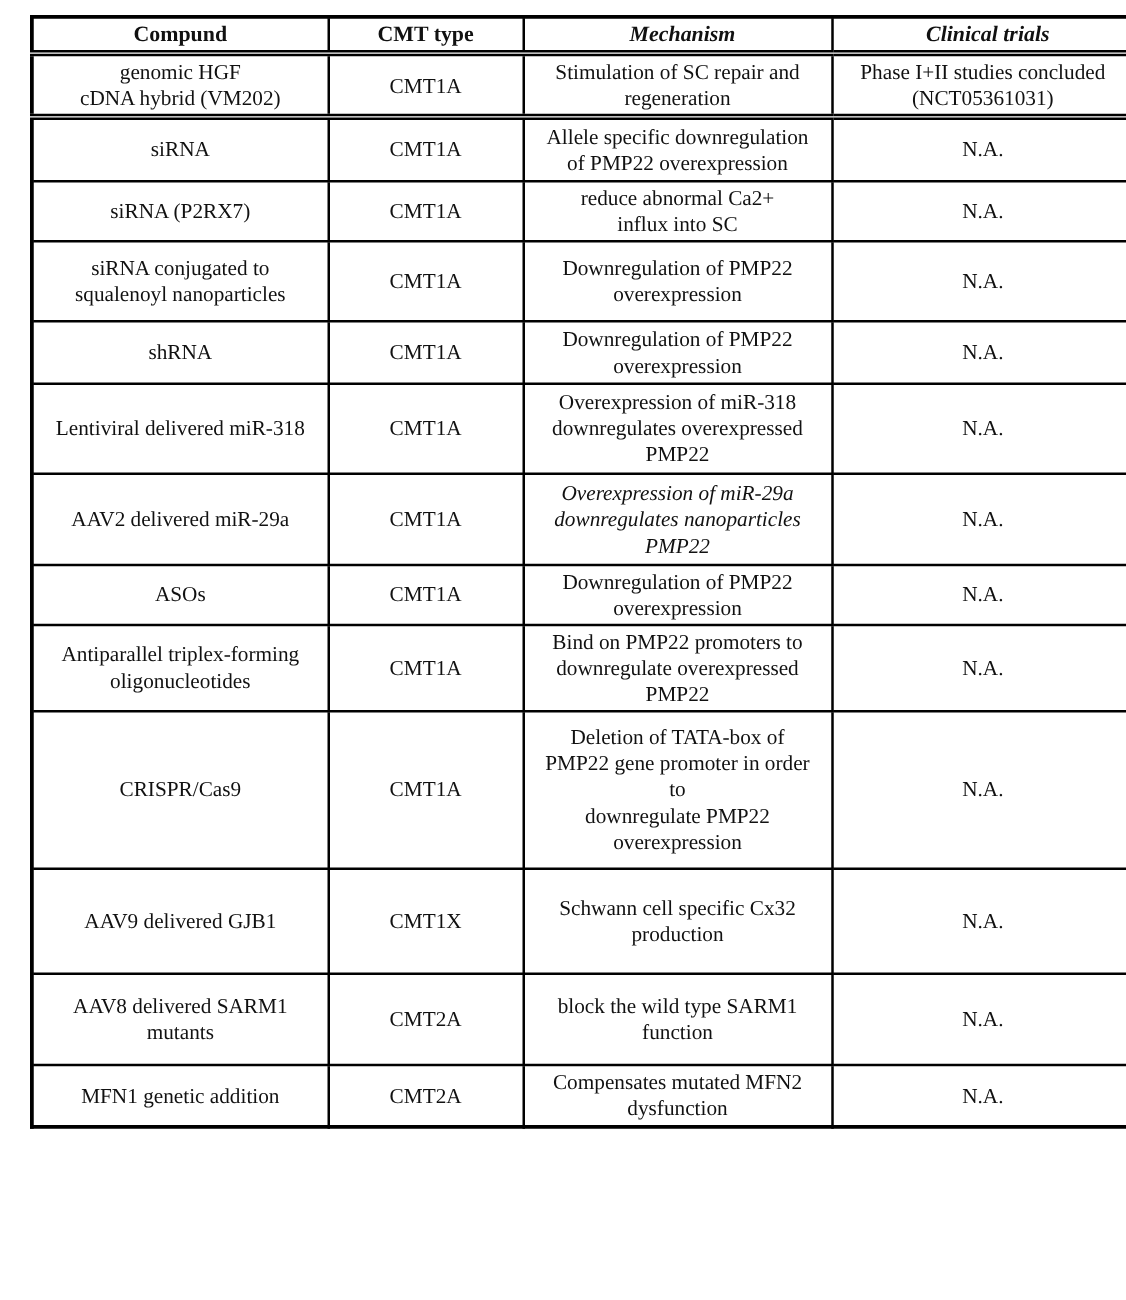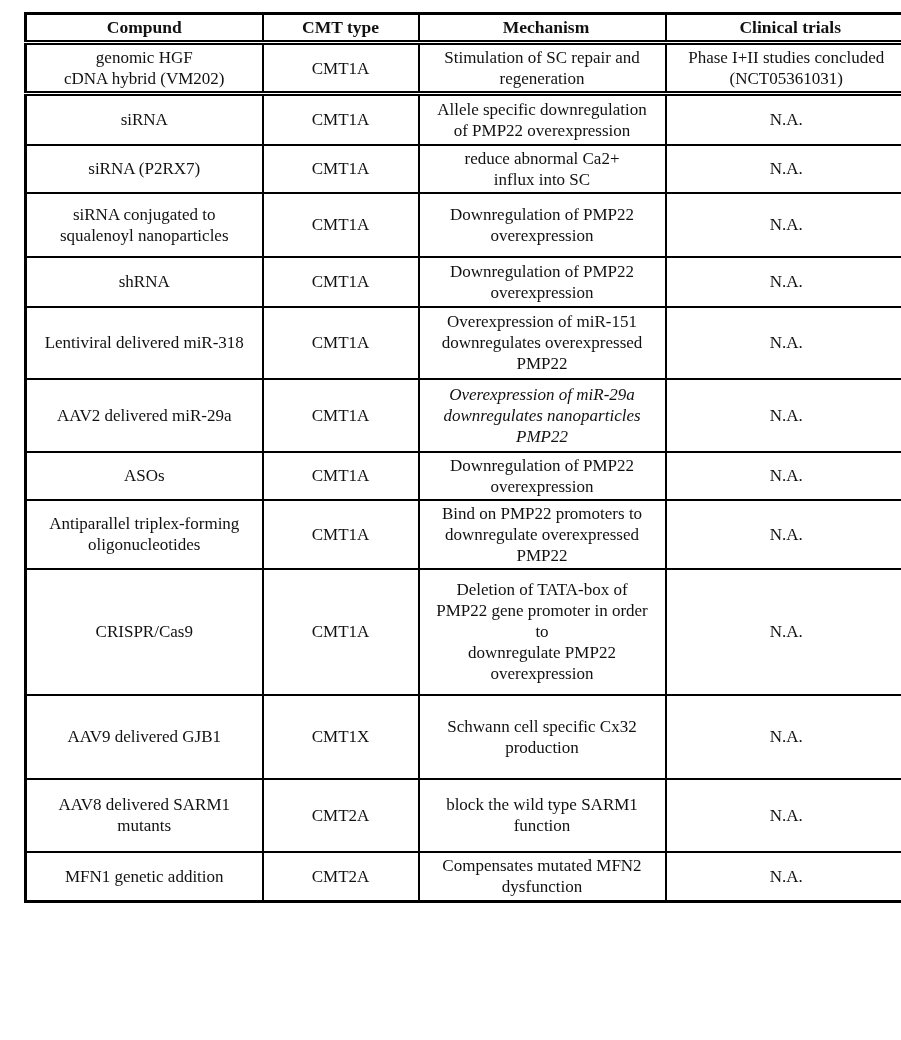--- a/index.html
+++ b/index.html
@@ -43,20 +43,21 @@
     white-space: pre-line;
     overflow: hidden;
   }
   thead th {
     font-weight: bold;
     font-size: 17.5px;
     border-bottom: 5px double #000000;
     white-space: nowrap;
   }
   thead th.italic-head {
+    font-style: italic;
     padding-left: 12px;
   }
   tr.double-below td {
     border-bottom: 5px double #000000;
   }
   td.italic-cell {
     font-style: italic;
   }
 </style>
 </head>
@@ -113,21 +114,21 @@
       <tr style="height:50px">
         <td>shRNA</td>
         <td>CMT1A</td>
         <td>Downregulation of PMP22
 overexpression</td>
         <td>N.A.</td>
       </tr>
       <tr style="height:72px">
         <td>Lentiviral delivered miR-318</td>
         <td>CMT1A</td>
-        <td>Overexpression of miR-151
+        <td>Overexpression of miR-318
 downregulates overexpressed
 PMP22</td>
         <td>N.A.</td>
       </tr>
       <tr style="height:73px">
         <td>AAV2 delivered miR-29a</td>
         <td>CMT1A</td>
         <td class="italic-cell">Overexpression of miR-29a
 downregulates nanoparticles
 PMP22</td>

